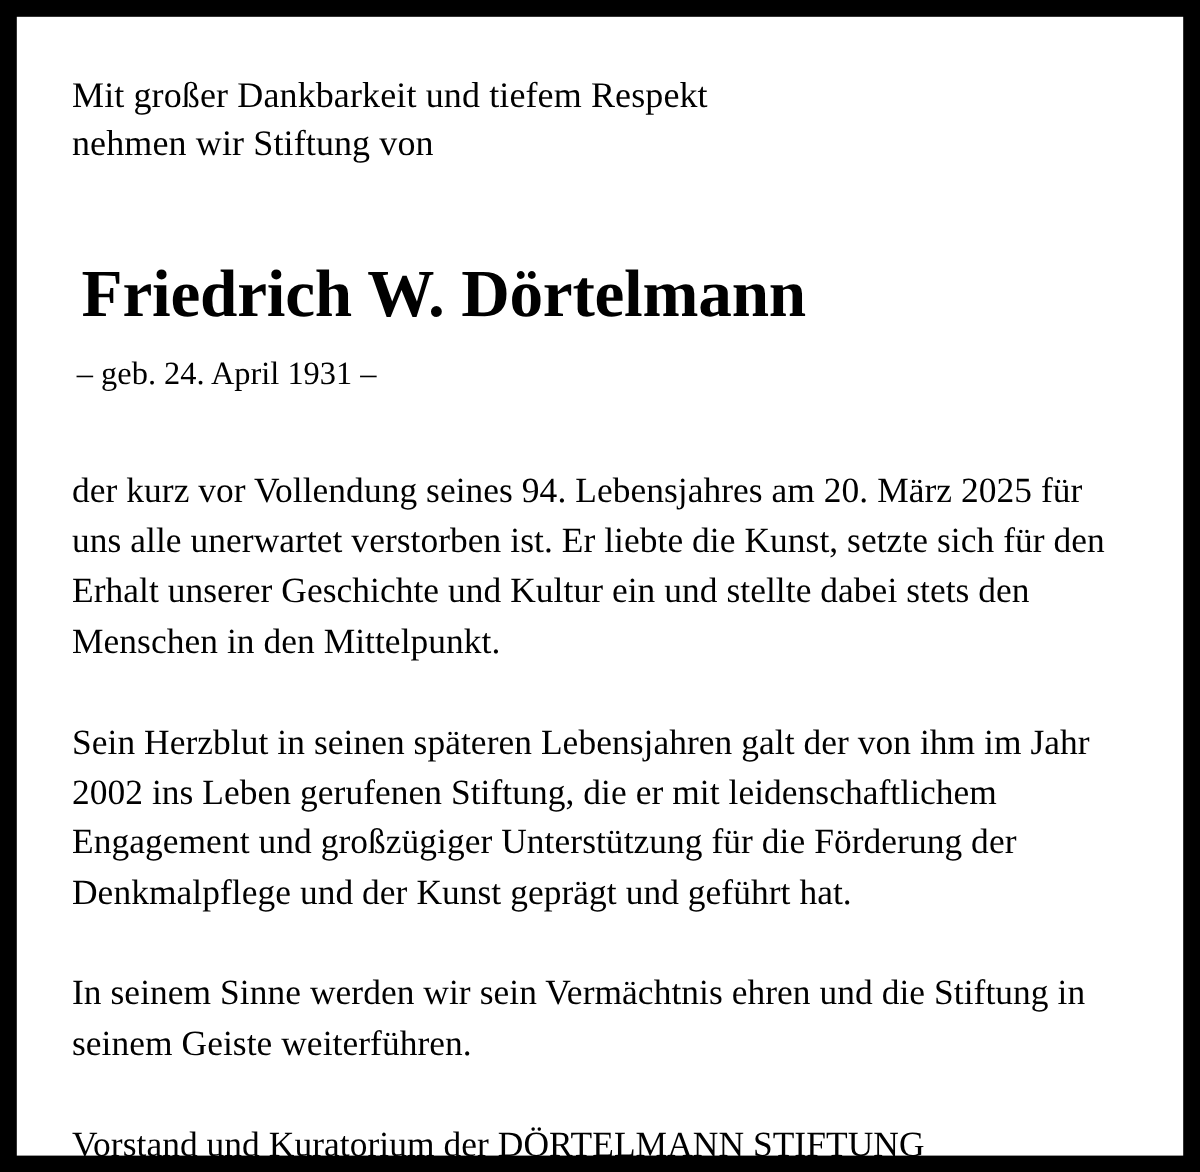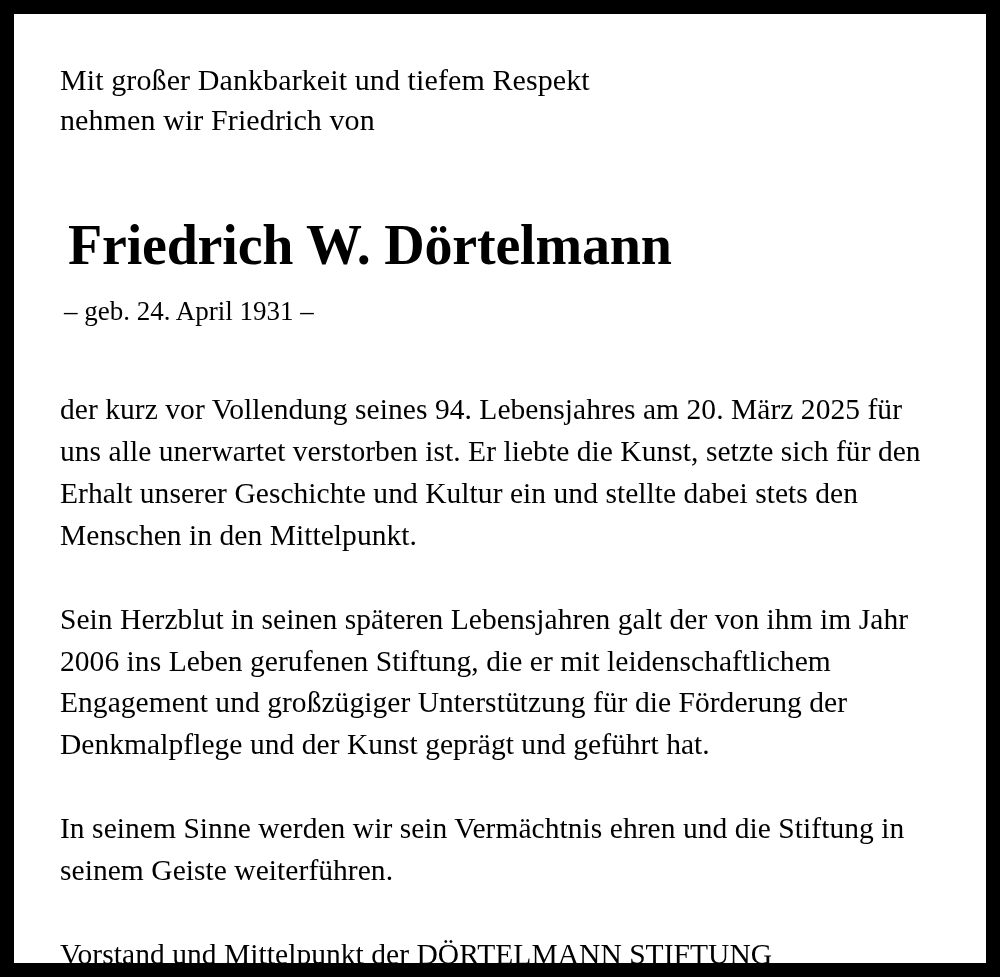--- a/index.html
+++ b/index.html
@@ -64,26 +64,26 @@
     letter-spacing: 0.05px;
   }
 </style>
 </head>
 <body>
 
 <div class="obituary">
 
   <div class="intro">
     <span class="line">Mit großer Dankbarkeit und tiefem Respekt</span>
-    <span class="line">nehmen wir Friedrich von</span>
+    <span class="line">nehmen wir Stiftung von</span>
   </div>
 
   <div class="name">Friedrich W. Dörtelmann</div>
 
   <div class="birth">– geb. 24. April 1931 –</div>
 
   <p class="body-par first">der kurz vor Vollendung seines 94. Lebensjahres am 20. März 2025 für uns alle unerwartet verstorben ist. Er liebte die Kunst, setzte sich für den Erhalt unserer Geschichte und Kultur ein und stellte dabei stets den Menschen in den Mittelpunkt.</p>
-  <p class="body-par">Sein Herzblut in seinen späteren Lebensjahren galt der von ihm im Jahr 2006 ins Leben gerufenen Stiftung, die er mit leidenschaftlichem Engagement und großzügiger Unterstützung für die Förderung der Denkmalpflege und der Kunst geprägt und geführt hat.</p>
+  <p class="body-par">Sein Herzblut in seinen späteren Lebensjahren galt der von ihm im Jahr 2002 ins Leben gerufenen Stiftung, die er mit leidenschaftlichem Engagement und großzügiger Unterstützung für die Förderung der Denkmalpflege und der Kunst geprägt und geführt hat.</p>
   <p class="body-par">In seinem Sinne werden wir sein Vermächtnis ehren und die Stiftung in seinem Geiste weiterführen.</p>
 
-  <p class="signature">Vorstand und Mittelpunkt der DÖRTELMANN STIFTUNG</p>
+  <p class="signature">Vorstand und Kuratorium der DÖRTELMANN STIFTUNG</p>
 
 </div>
 
 </body></html>

